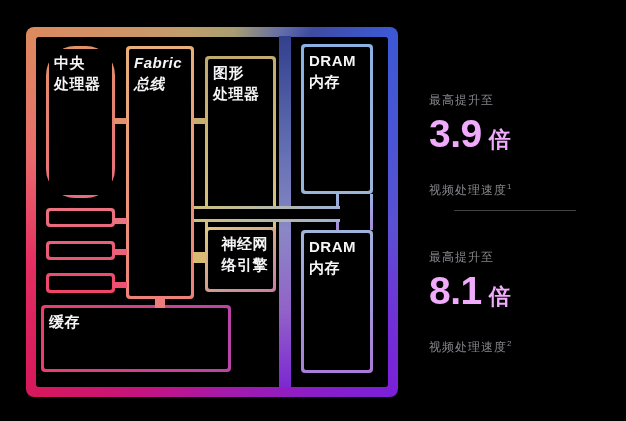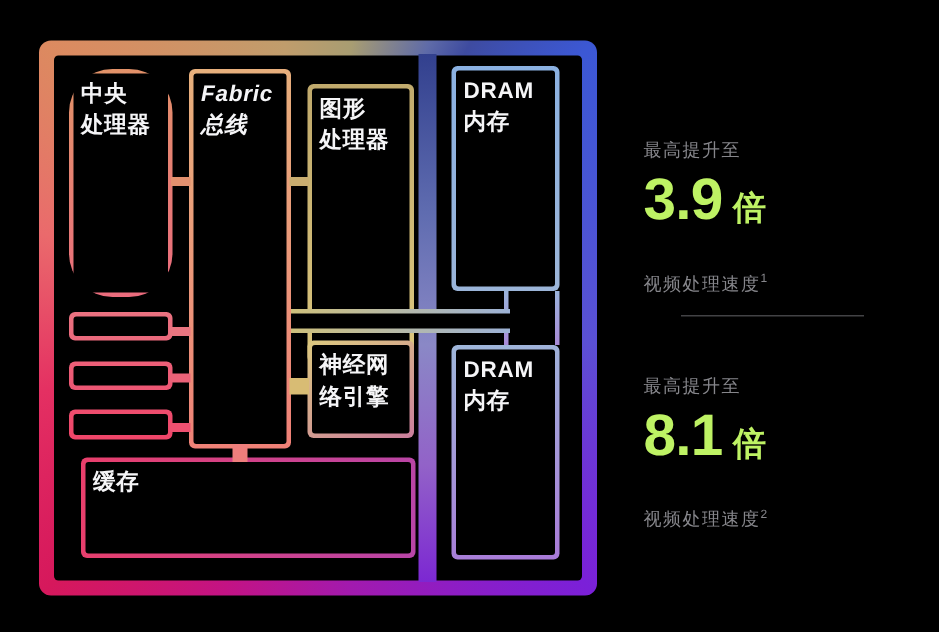--- a/index.html
+++ b/index.html
@@ -28,22 +28,22 @@
     width:100%;height:100%;background:#000;border-radius:2px;box-sizing:border-box;
     padding:3px 5px;color:#f5f5f7;font-size:15px;line-height:21px;font-weight:600;
     white-space:pre-line;letter-spacing:0.5px;
   }
   .box-cpu   {left:20px; top:19px;  width:69px; height:152px;background:linear-gradient(168deg,#e29468,#eb6a7e);border-radius:29px;}
   .box-s1    {left:20px; top:181px; width:69px; height:19px; background:linear-gradient(#ea7280,#eb697c);}
   .box-s2    {left:20px; top:214px; width:69px; height:19px; background:linear-gradient(#ec5f78,#ed5673);}
   .box-s3    {left:20px; top:246px; width:69px; height:20px; background:linear-gradient(#ee4d6e,#ef4569);}
   .box-fabric{left:100px;top:19px;  width:68px; height:253px;background:linear-gradient(172deg,#e7b07c,#ef8077);font-style:italic;}
   .box-gpu   {left:179px;top:29px;  width:71px; height:186px;background:linear-gradient(168deg,#c0a96c,#dcc77e);}
-  .box-neural{left:179px;top:200px; width:71px; height:65px; background:linear-gradient(150deg,#ddca80,#cb7e9d);}
-  .box-cache {left:28px; top:278px; width:223px;height:67px; background:linear-gradient(97deg,#e93f6b,#b845a8);text-decoration:underline;}
+  .box-neural{left:179px;top:200px; width:71px; height:65px; background:linear-gradient(150deg,#ddca80,#cb7e9d);text-align:right;}
+  .box-cache {left:15px; top:278px; width:190px;height:67px; background:linear-gradient(97deg,#e93f6b,#b845a8);text-decoration:underline;}
   .box-dram1 {left:275px;top:17px;  width:72px; height:150px;background:linear-gradient(170deg,#8ab1e2,#9cb5d8);}
   .box-dram2 {left:275px;top:203px; width:72px; height:143px;background:linear-gradient(170deg,#9fb7da,#a97ad8);}
   
   .bar{position:absolute;z-index:2;}
   .bar-cpu    {left:88px; top:91px; width:13px;height:6px; background:#e2906e;}
   .bar-s1     {left:87px; top:191px;width:14px;height:6px; background:#e97580;}
   .bar-s2     {left:87px; top:222px;width:14px;height:6px; background:#eb6278;}
   .bar-s3     {left:87px; top:255px;width:14px;height:6px; background:#ed5070;}
   .bar-gpu    {left:167px;top:91px; width:13px;height:6px; background:#c9ad70;}
   .bar-neural {left:167px;top:225px;width:13px;height:11px;background:#d8bc74;}
@@ -57,21 +57,21 @@
   .channel-h{position:absolute;left:168px;top:179px;width:146px;height:16px;background:#000;z-index:4;}
   .channel-h .wall-top,
   .channel-h .wall-bottom{position:absolute;left:0;width:100%;height:3px;background:linear-gradient(90deg,#cec07c,#9db2d6);}
   .channel-h .wall-top{top:0;}
   .channel-h .wall-bottom{bottom:0;}
   
   .stat{position:absolute;left:429px;width:140px;color:#86868b;}
   .stat-1{top:93px;}
   .stat-2{top:250px;}
   .stat .prefix{font-size:12px;line-height:14px;letter-spacing:1px;}
-  .stat .valuerow{margin-top:7px;color:#bef264;white-space:nowrap;}
+  .stat .valuerow{margin-top:7px;color:#f0abfc;white-space:nowrap;}
   .stat .big{font-size:39px;line-height:40px;font-weight:700;letter-spacing:-0.5px;}
   .stat .unit{font-size:22px;font-weight:700;margin-left:7px;}
   .stat .caption{margin-top:25px;font-size:12px;line-height:14px;letter-spacing:1px;}
   .stat .caption sup{font-size:8px;}
   .stats-divider{position:absolute;left:454px;top:210px;width:122px;height:1px;background:#424245;}
 </style>
 </head>
 <body>
 
 <div id="canvas">

